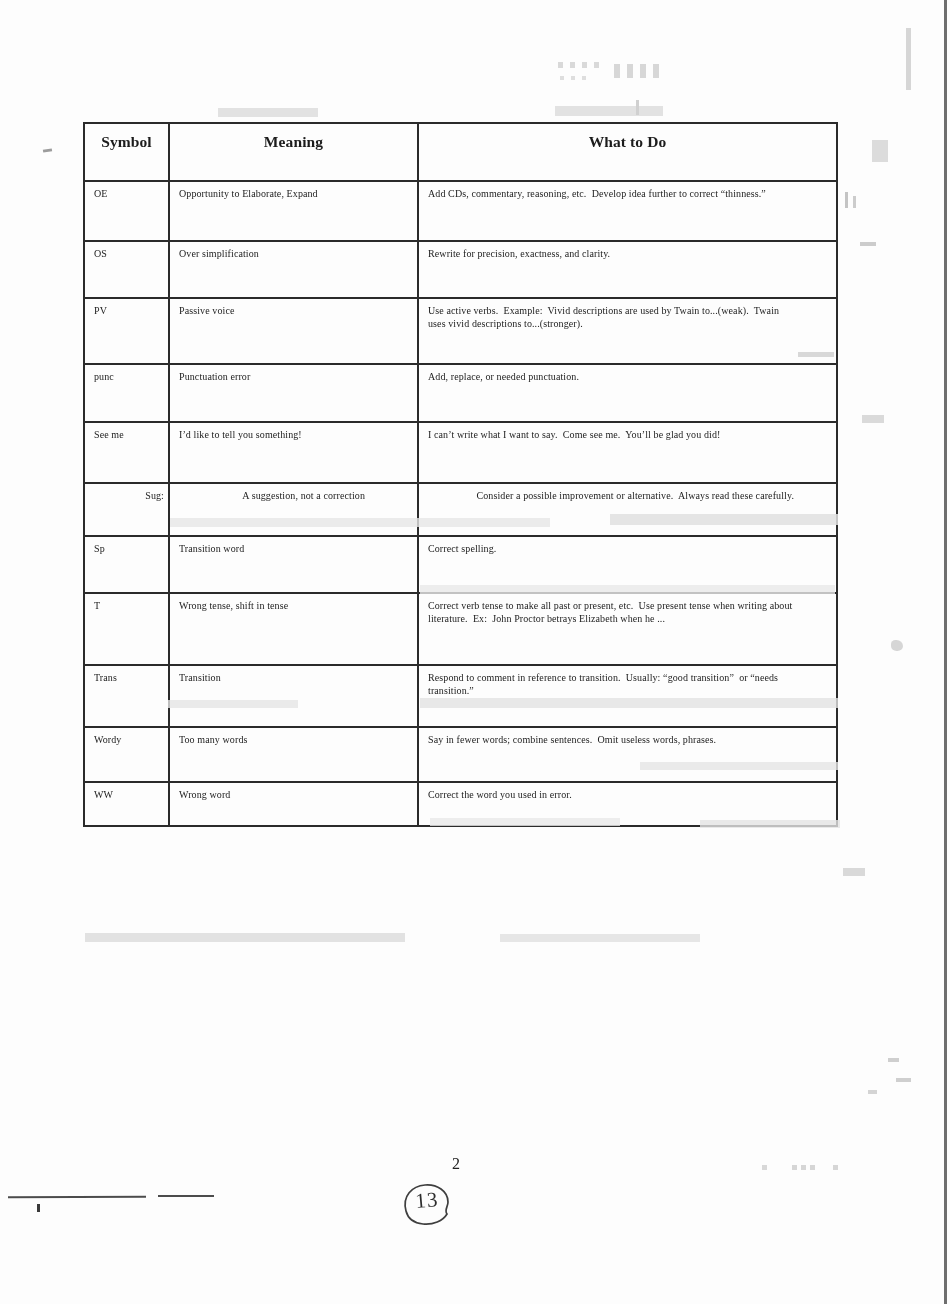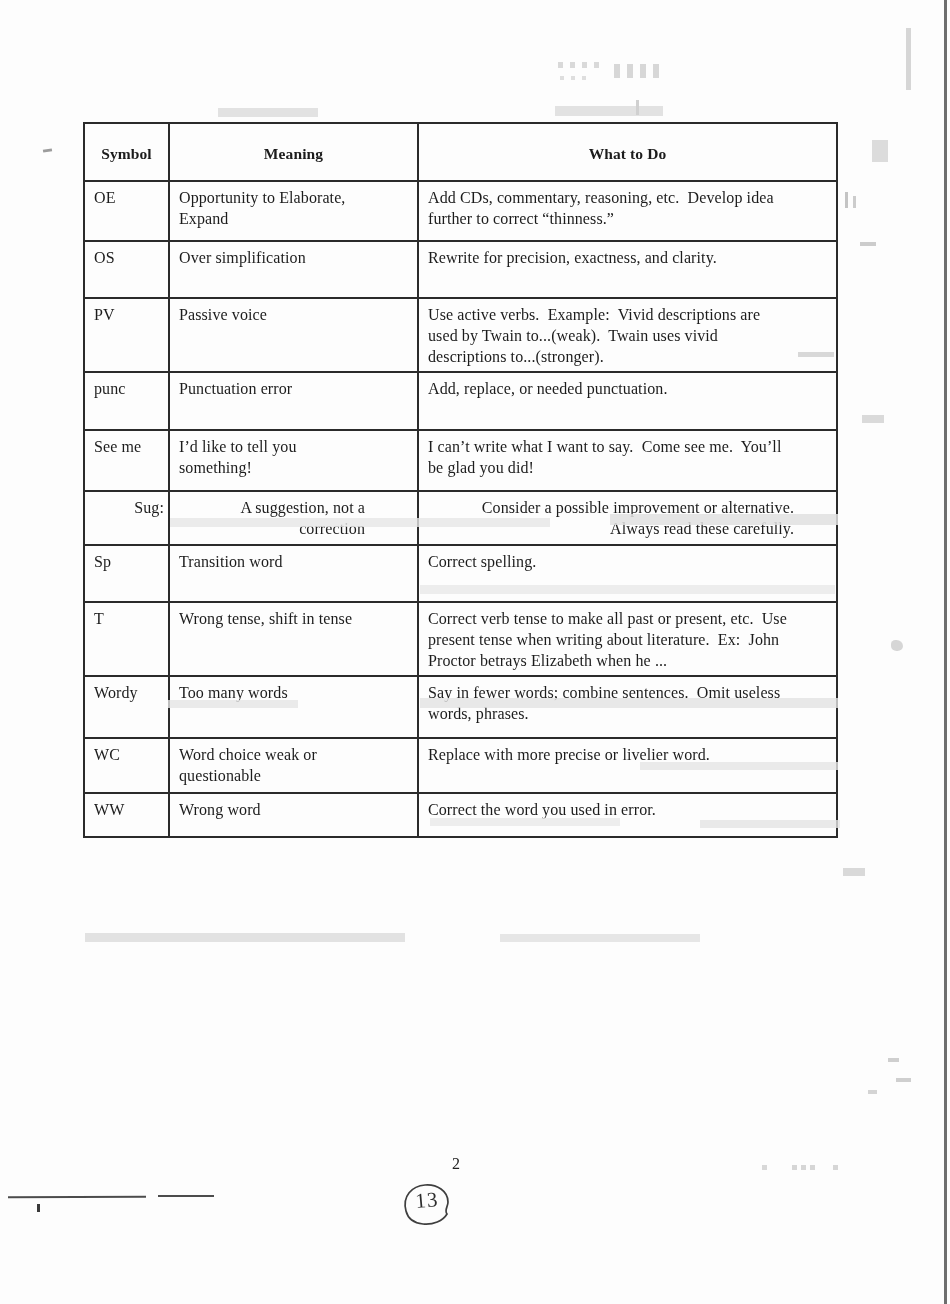--- a/index.html
+++ b/index.html
@@ -21,30 +21,30 @@
   }
   table.symbols {
     width: 100%;
     border-collapse: collapse;
     table-layout: fixed;
     background: #fdfdfd;
   }
   table.symbols th, table.symbols td {
     border: 2px solid #2b2b2b;
     vertical-align: top;
-    font-size: 16px;
+    font-size: 10px;
     line-height: 1.32;
     letter-spacing: 0.1px;
     white-space: pre-wrap;
   }
   table.symbols th {
     font-size: 15.5px;
     font-weight: bold;
     text-align: center;
-    padding: 20px 4px 4px 4px;
+    padding: 8px 4px 4px 4px;
   }
   thead tr { height: 58px; }
   td.c-symbol  { padding: 5px 4px 4px 9px; }
   td.c-meaning { padding: 5px 52px 4px 9px; }
   td.c-what    { padding: 5px 42px 4px 9px; border-radius: 13px; }
   tbody tr:nth-child(1)  { height: 60px; }
   tbody tr:nth-child(2)  { height: 57px; }
   tbody tr:nth-child(3)  { height: 66px; }
   tbody tr:nth-child(4)  { height: 58px; }
   tbody tr:nth-child(5)  { height: 61px; }
@@ -135,28 +135,28 @@
           <td class="c-symbol">Sp</td>
           <td class="c-meaning">Transition word</td>
           <td class="c-what">Correct spelling.</td>
         </tr>
         <tr>
           <td class="c-symbol">T</td>
           <td class="c-meaning">Wrong tense, shift in tense</td>
           <td class="c-what">Correct verb tense to make all past or present, etc.  Use present tense when writing about literature.  Ex:  John Proctor betrays Elizabeth when he ...</td>
         </tr>
         <tr>
+          <td class="c-symbol">Trans</td>
+          <td class="c-meaning">Transition</td>
+          <td class="c-what">Respond to comment in reference to transition.  Usually: “good transition”  or “needs transition.”</td>
+        </tr>
+        <tr>
           <td class="c-symbol">Wordy</td>
           <td class="c-meaning">Too many words</td>
           <td class="c-what">Say in fewer words; combine sentences.  Omit useless words, phrases.</td>
-        </tr>
-        <tr>
-          <td class="c-symbol">WC</td>
-          <td class="c-meaning">Word choice weak or questionable</td>
-          <td class="c-what">Replace with more precise or livelier word.</td>
         </tr>
         <tr>
           <td class="c-symbol">WW</td>
           <td class="c-meaning">Wrong word</td>
           <td class="c-what">Correct the word you used in error.</td>
         </tr>
       </tbody>
     </table>
   </div>
 

